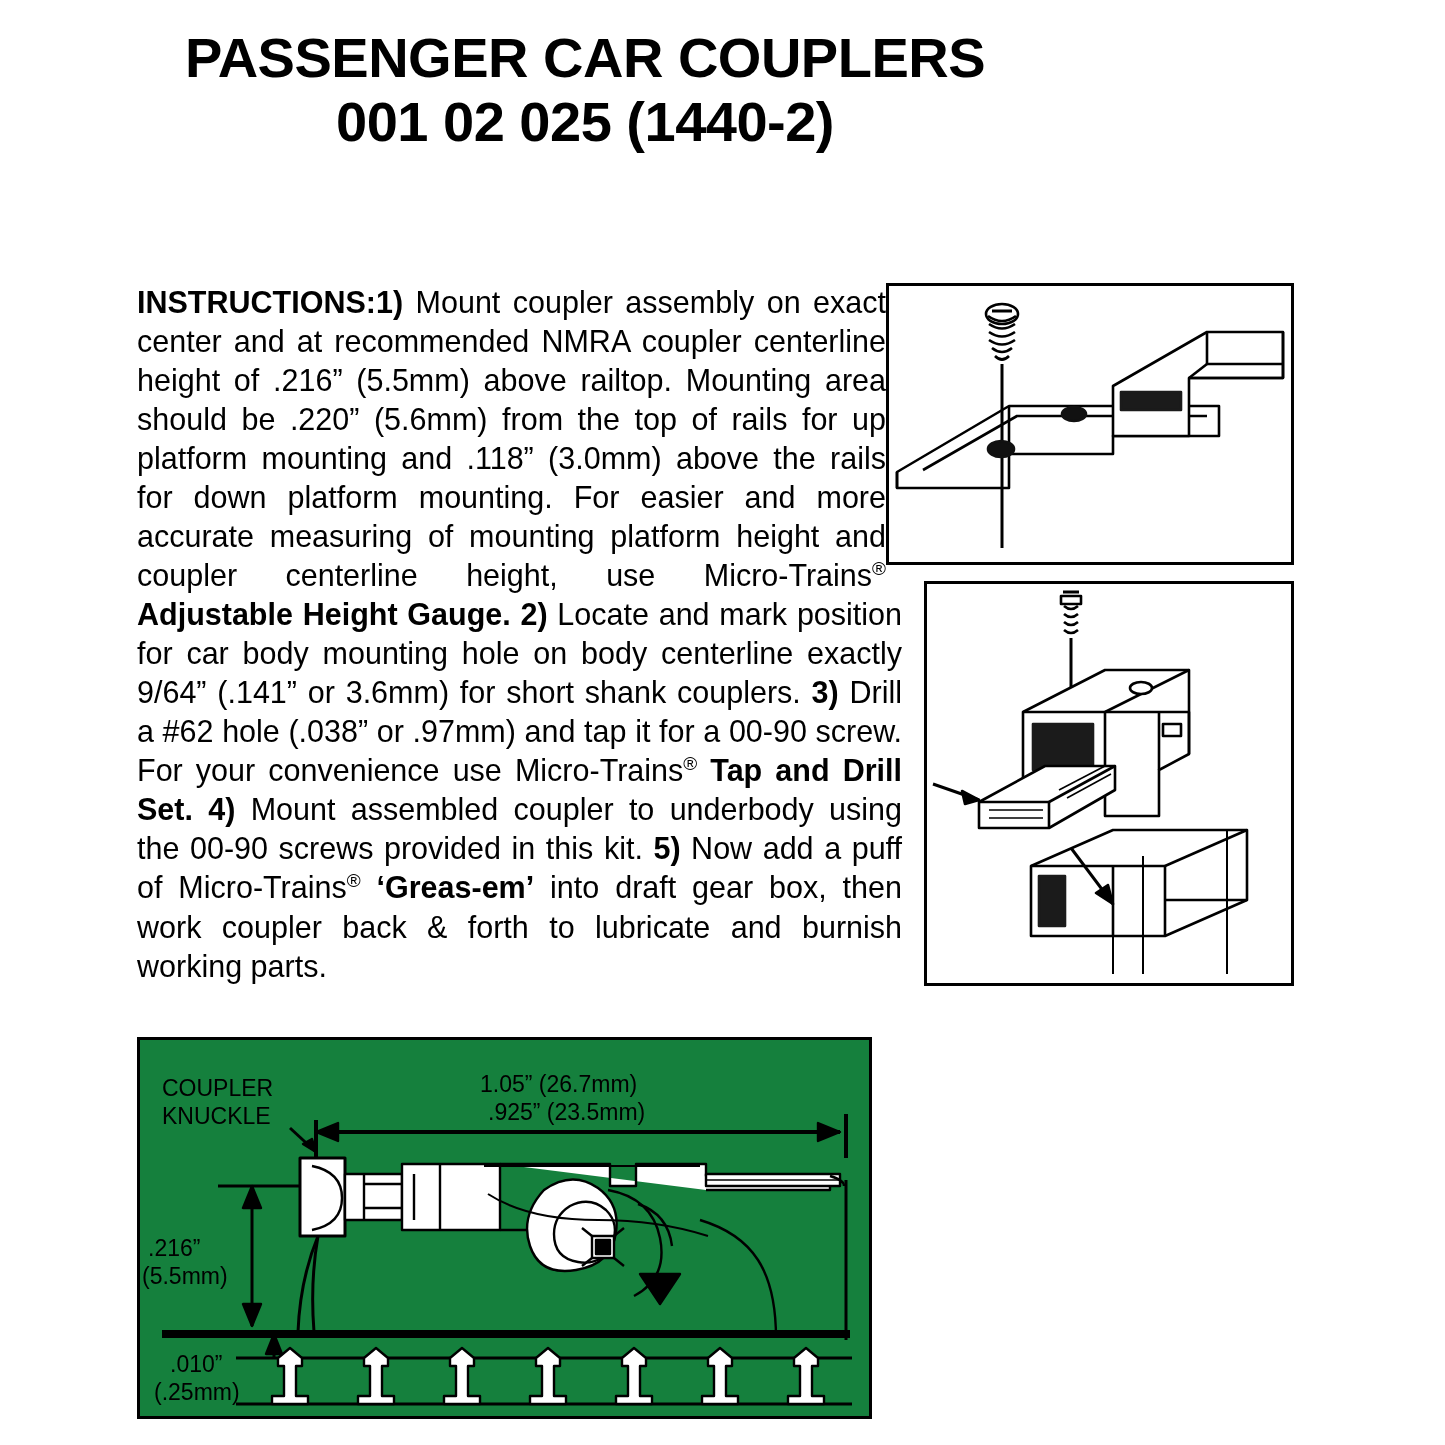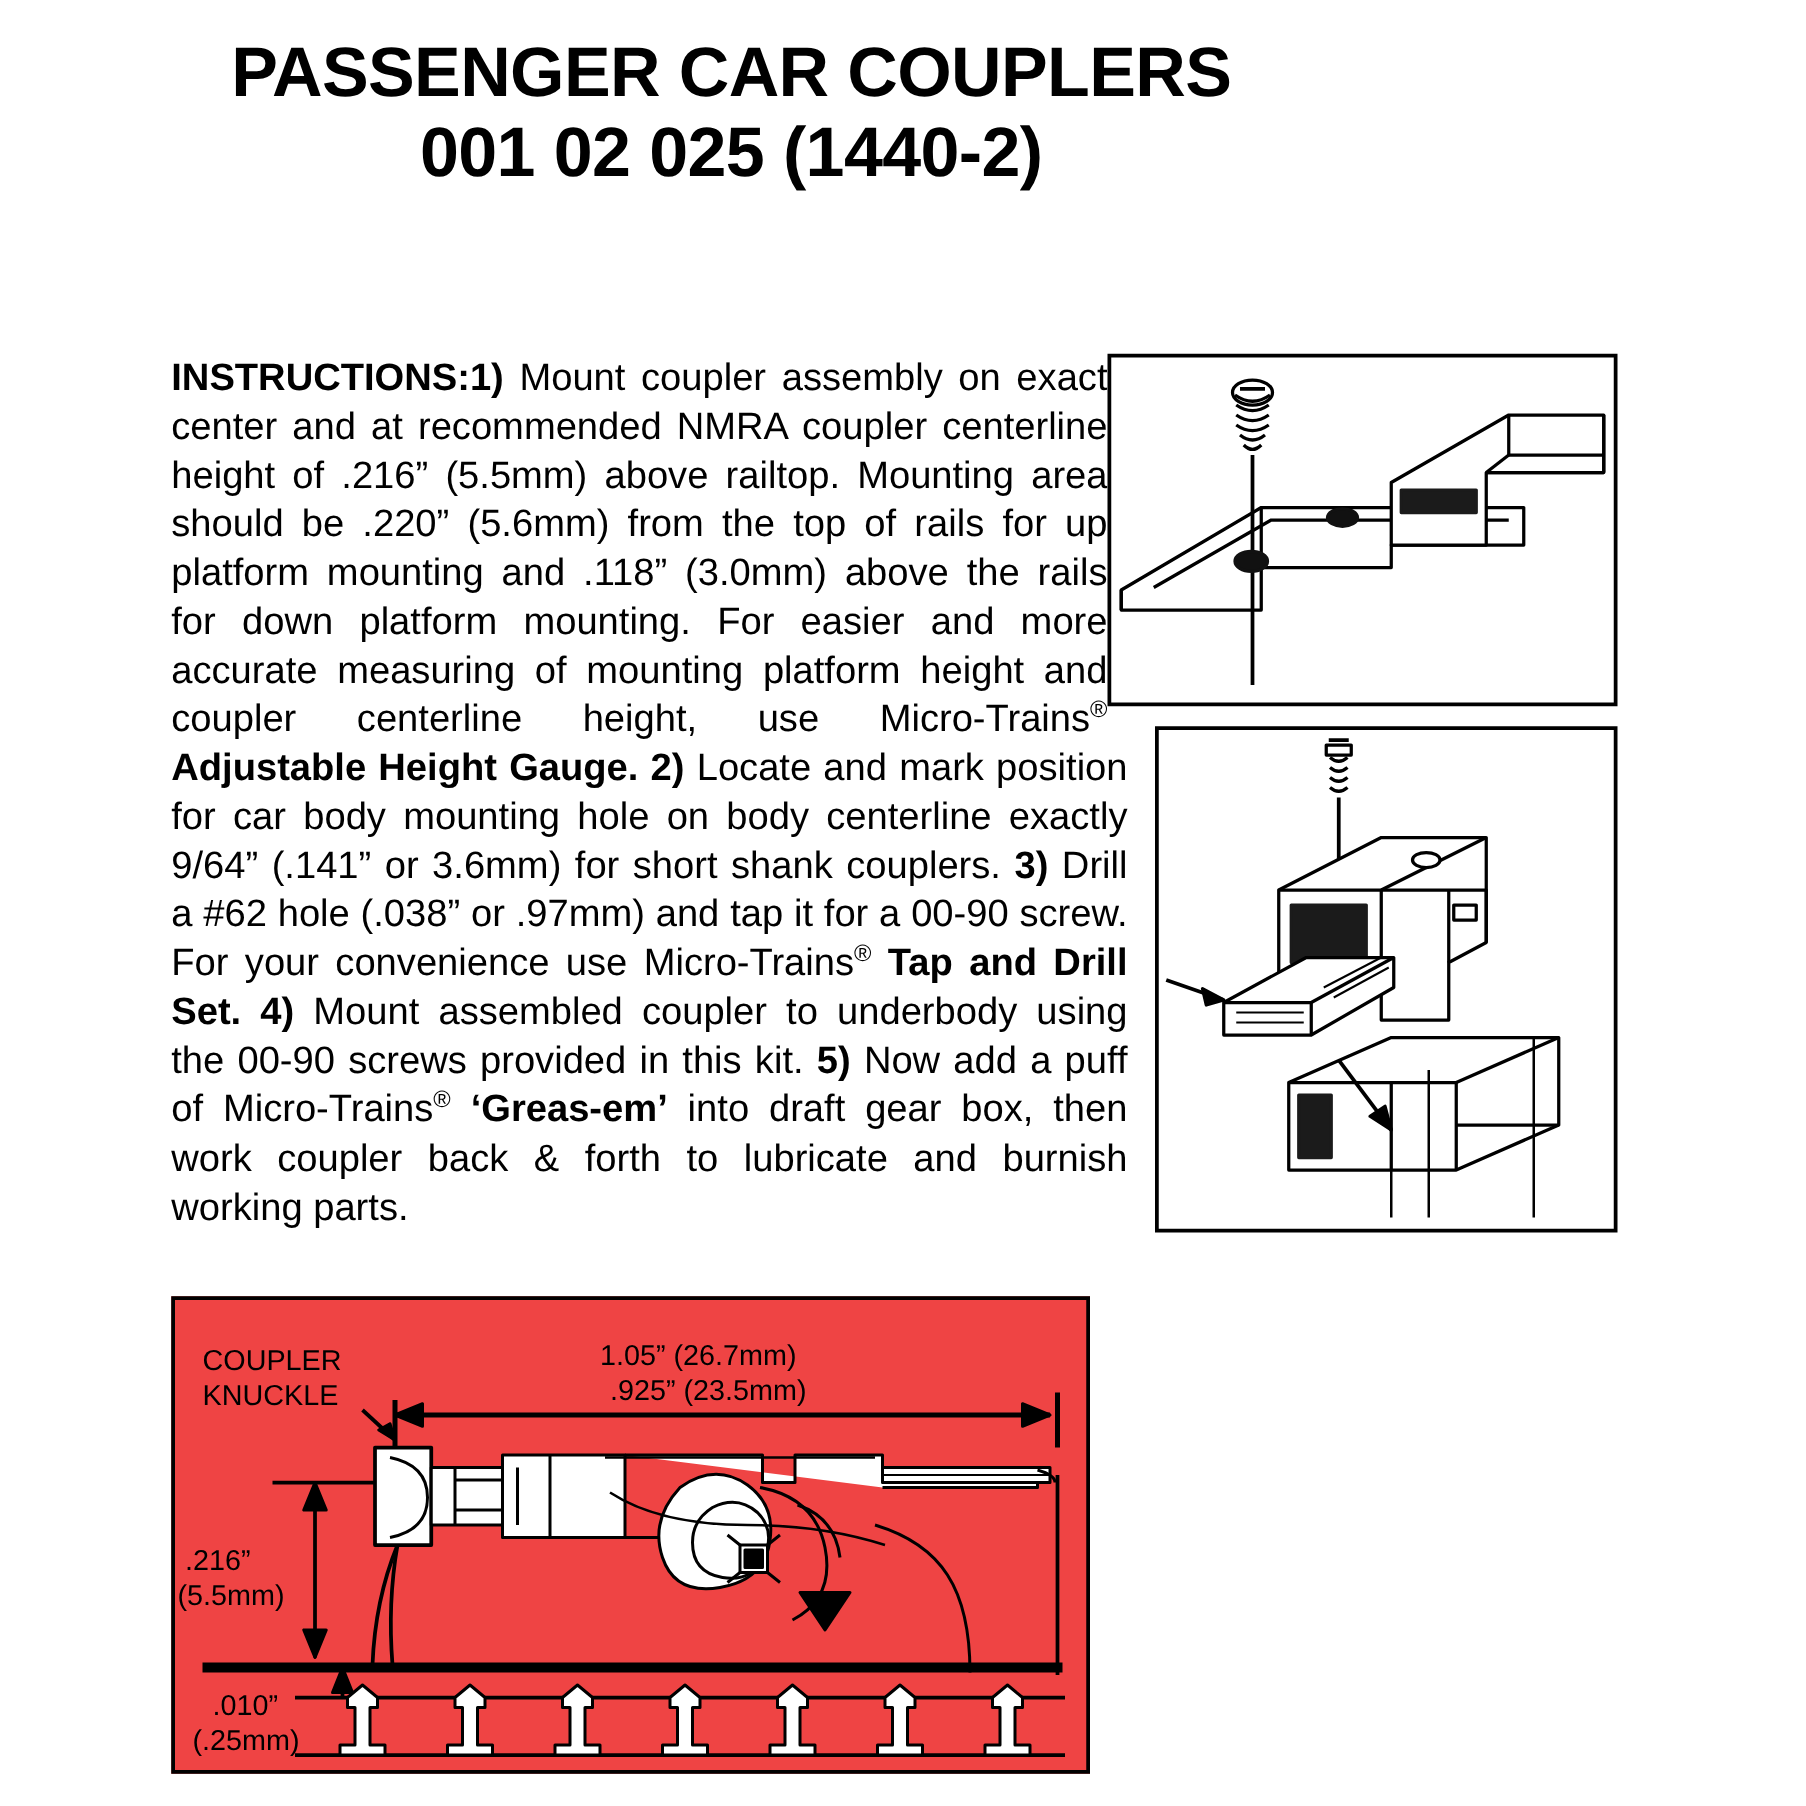--- a/index.html
+++ b/index.html
@@ -80,21 +80,21 @@
 
   
   .fig-bottom {
     position: absolute;
     left: 137px;
     top: 1037px;
     width: 735px;
     height: 382px;
     border: 3px solid #000;
     box-sizing: border-box;
-    background: #ef4444;
+    background: #15803d;
     overflow: hidden;
   }
   .fig-bottom svg, .fig-top svg, .fig-mid svg { display: block; }
 
   .cap {
     font-family: "Liberation Sans", sans-serif;
     font-size: 23px;
     font-weight: normal;
   }
 </style>

